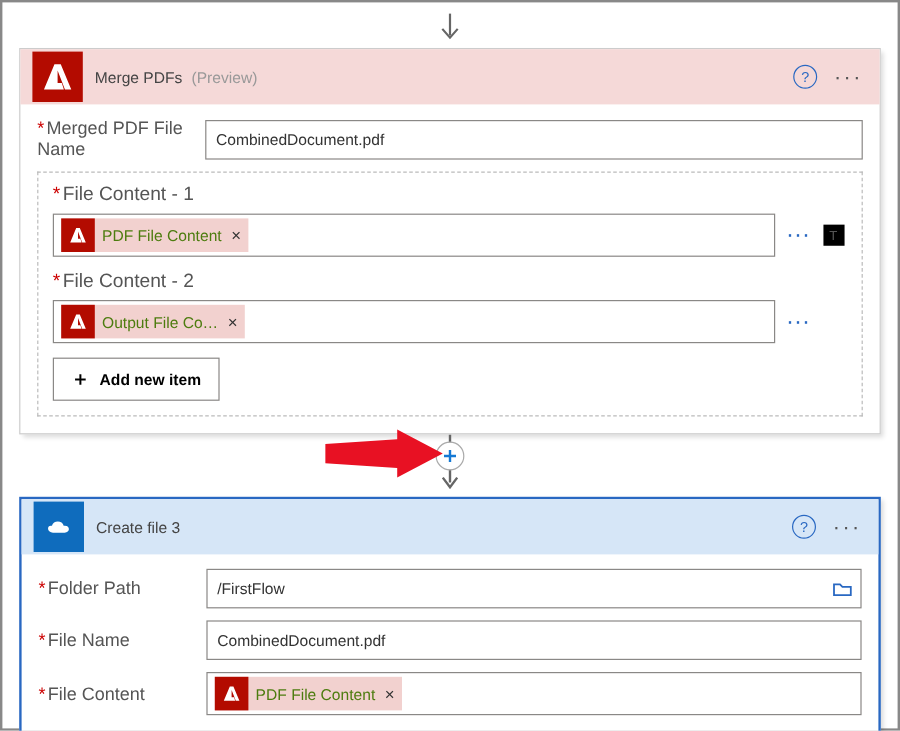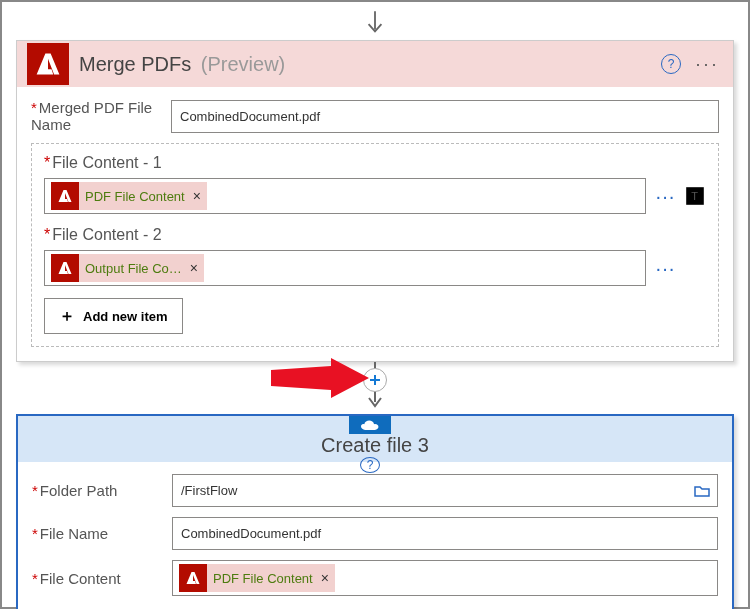--- a/index.html
+++ b/index.html
@@ -5,21 +5,21 @@
   * { box-sizing: border-box; margin: 0; padding: 0; }
   body { font-family: "Segoe UI", Arial, sans-serif; font-size: 13px; color: #333; background: #fff; }
   .canvas { width: 750px; height: 609px; border: 2px solid #888; margin: 0 auto; position: relative; padding: 8px 14px 14px 14px; }
 
   .arrow-down-top { text-align: center; height: 30px; display:flex; align-items:center; justify-content:center;}
   .arrow-down-top svg { width: 22px; height: 28px; fill:none; stroke:#666; stroke-width:2; }
 
   .card { border: 1px solid #ccc; background:#fff; box-shadow: 3px 3px 4px rgba(0,0,0,0.15); }
   .card-header { display:flex; align-items:center; height:46px; padding:0 10px; }
   .card-header .icon-box { width:42px; height:42px; display:flex; align-items:center; justify-content:center; margin-right:10px; }
-  .card-header .title { flex:1; font-size:20px; color:#444; }
+  .card-header .title { flex:1; font-size:13px; color:#444; }
   .card-header .suffix { color:#999; margin-left:4px;}
   .card-header .help { width:20px; height:20px; border:1.5px solid #2968c2; border-radius:50%; color:#2968c2; font-size:12px; display:flex; align-items:center; justify-content:center; margin-right:10px; cursor:pointer;}
   .card-header .menu { font-size:18px; letter-spacing:2px; color:#555; cursor:pointer; padding:0 4px;}
 
   .adobe-header { background:#f5d9d8; }
   .adobe-icon { background:#b30b00; }
   .adobe-icon svg { width:28px; height:28px; }
 
   .card-body { padding:12px 14px 14px 14px; }
 
@@ -45,21 +45,21 @@
   .add-btn .plus { font-size:16px; }
 
   .connector { display:flex; flex-direction:column; align-items:center; position:relative; height:52px; }
   .connector .line { stroke:#666; stroke-width:2; }
   .plus-node { width:24px; height:24px; border:1px solid #aaa; border-radius:50%; background:#fff; display:flex; align-items:center; justify-content:center; position:absolute; top:6px; left:50%; transform:translateX(-50%); cursor:pointer;}
   .plus-node svg { width:12px; height:12px; stroke:#1479d4; stroke-width:2; fill:none;}
   .red-arrow { position:absolute; left:255px; top:-6px; pointer-events:none;}
   .red-arrow svg { width:100px; height:44px; }
 
   .onedrive-card { border:2px solid #2968c2; }
-  .od-header { background:#d6e6f7;flex-direction:column; }
+  .od-header { background:#d6e6f7; }
   .od-icon { background:#0f6cbd; }
   .od-icon svg { width:26px; height:18px; }
 
   .folder-pick { width:22px; color:#2968c2; cursor:pointer; display:flex; align-items:center; justify-content:center;}
   .folder-pick svg { width:16px; height:14px; fill:none; stroke:#2968c2; stroke-width:1.5;}
 </style>
 </head>
 <body>
 
 <div class="canvas">

